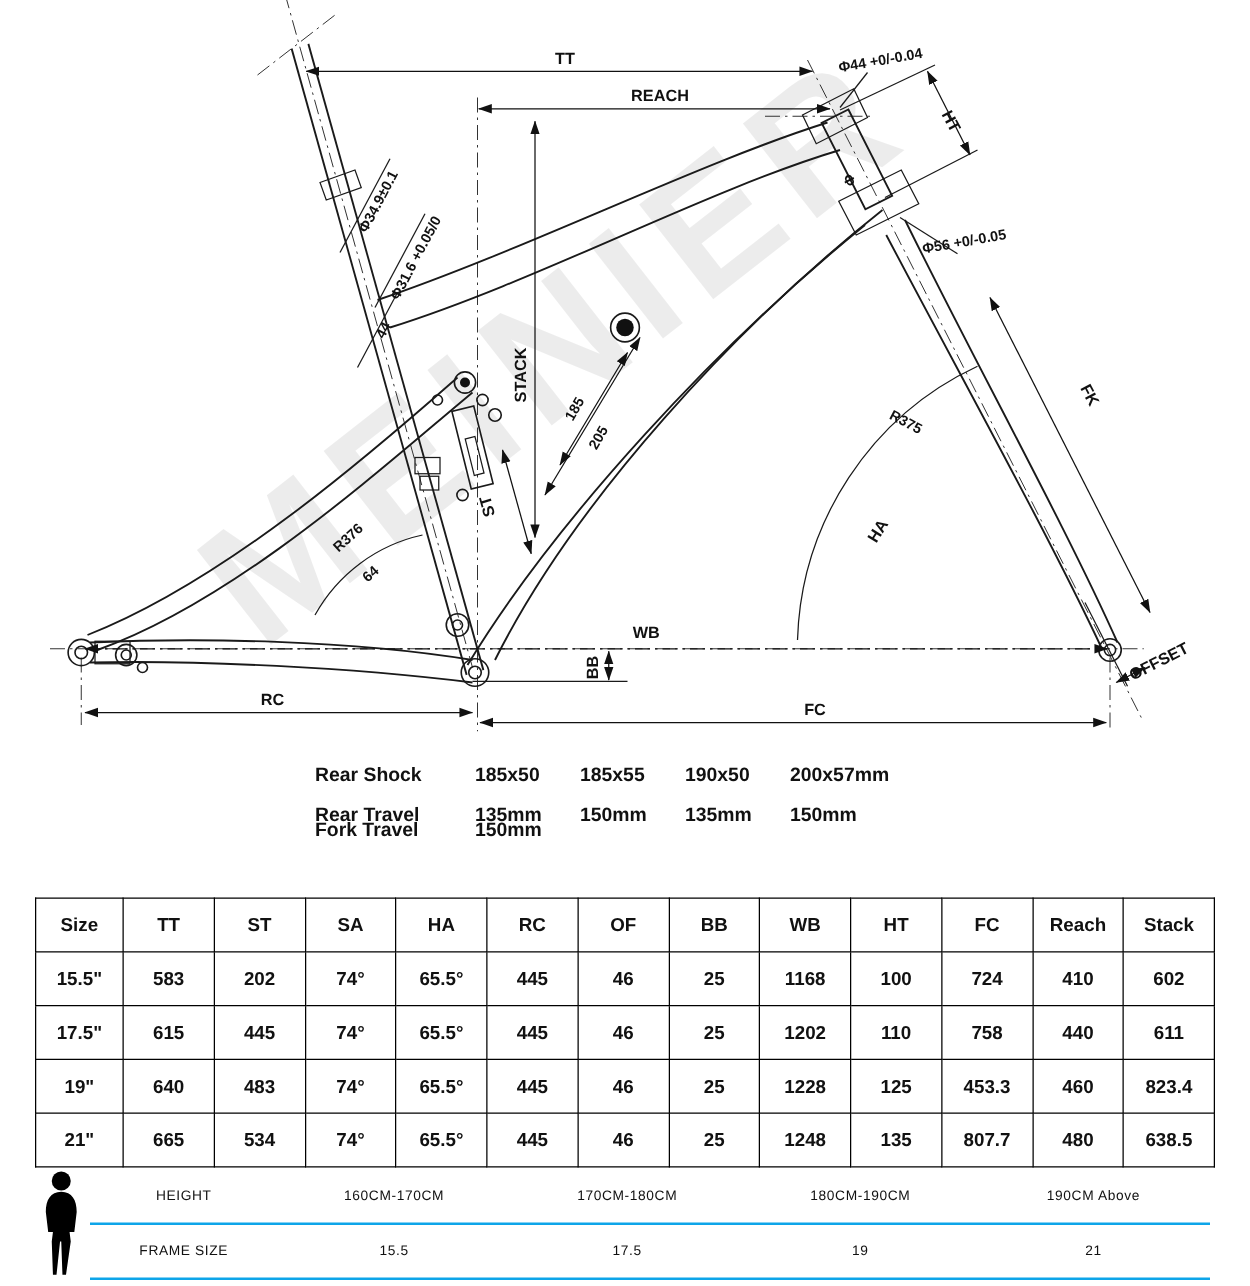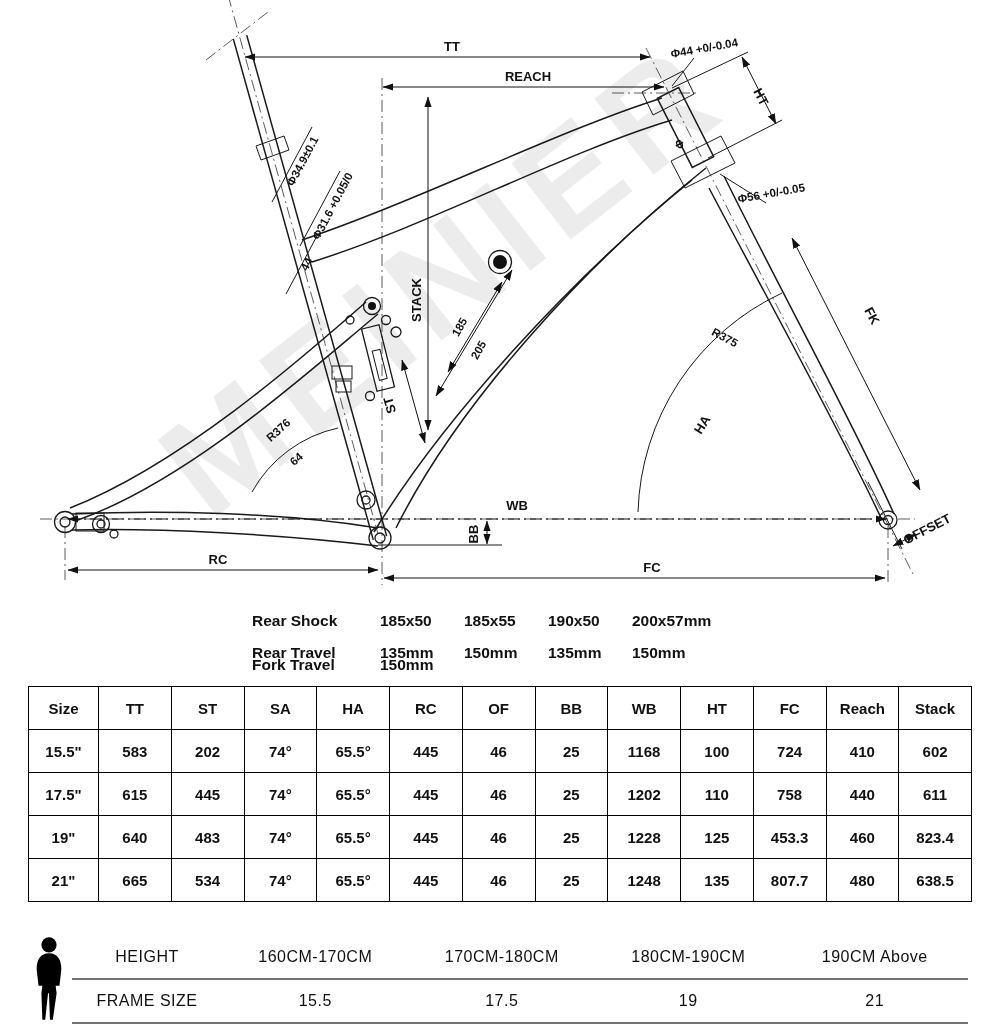--- a/index.html
+++ b/index.html
@@ -22,30 +22,30 @@
   .pivot{fill:#111;}
   .ring{fill:none;stroke:#1a1a1a;stroke-width:1.3;}
 
   
   .spec-row{position:absolute;left:240px;display:flex;font-weight:bold;font-size:15.5px;}
   .spec-label{width:128px;margin-left:12px;}
   .spec-val{width:84px;}
   .spec-val.wide{width:130px;}
 
   
-  table.geo{position:absolute;left:28px;top:686px;width:944px;border-collapse:collapse;
+  table.geo{position:absolute;left:28px;top:718px;width:944px;border-collapse:collapse;
             table-layout:fixed;}
   table.geo th,table.geo td{border:1.4px solid #000;text-align:center;font-weight:bold;
             font-size:15px;padding:0;height:42px;font-family:"Liberation Sans",sans-serif;}
 
   
   .person{position:absolute;left:30px;top:936px;}
   .size-grid{position:absolute;left:72px;top:936px;width:896px;}
   .size-row{display:grid;grid-template-columns:150px 1fr 1fr 1fr 1fr;align-items:center;
-            height:42px;border-bottom:2px solid #737373;font-size:16px;}
+            height:42px;border-bottom:2px solid #0ea5e9;font-size:11px;}
   .size-row span{text-align:center;letter-spacing:0.5px;}
 </style>
 </head>
 <body>
 
 <div class="page">
 
   <div class="diagram">
     <div class="watermark">MEINIER</div>
 

